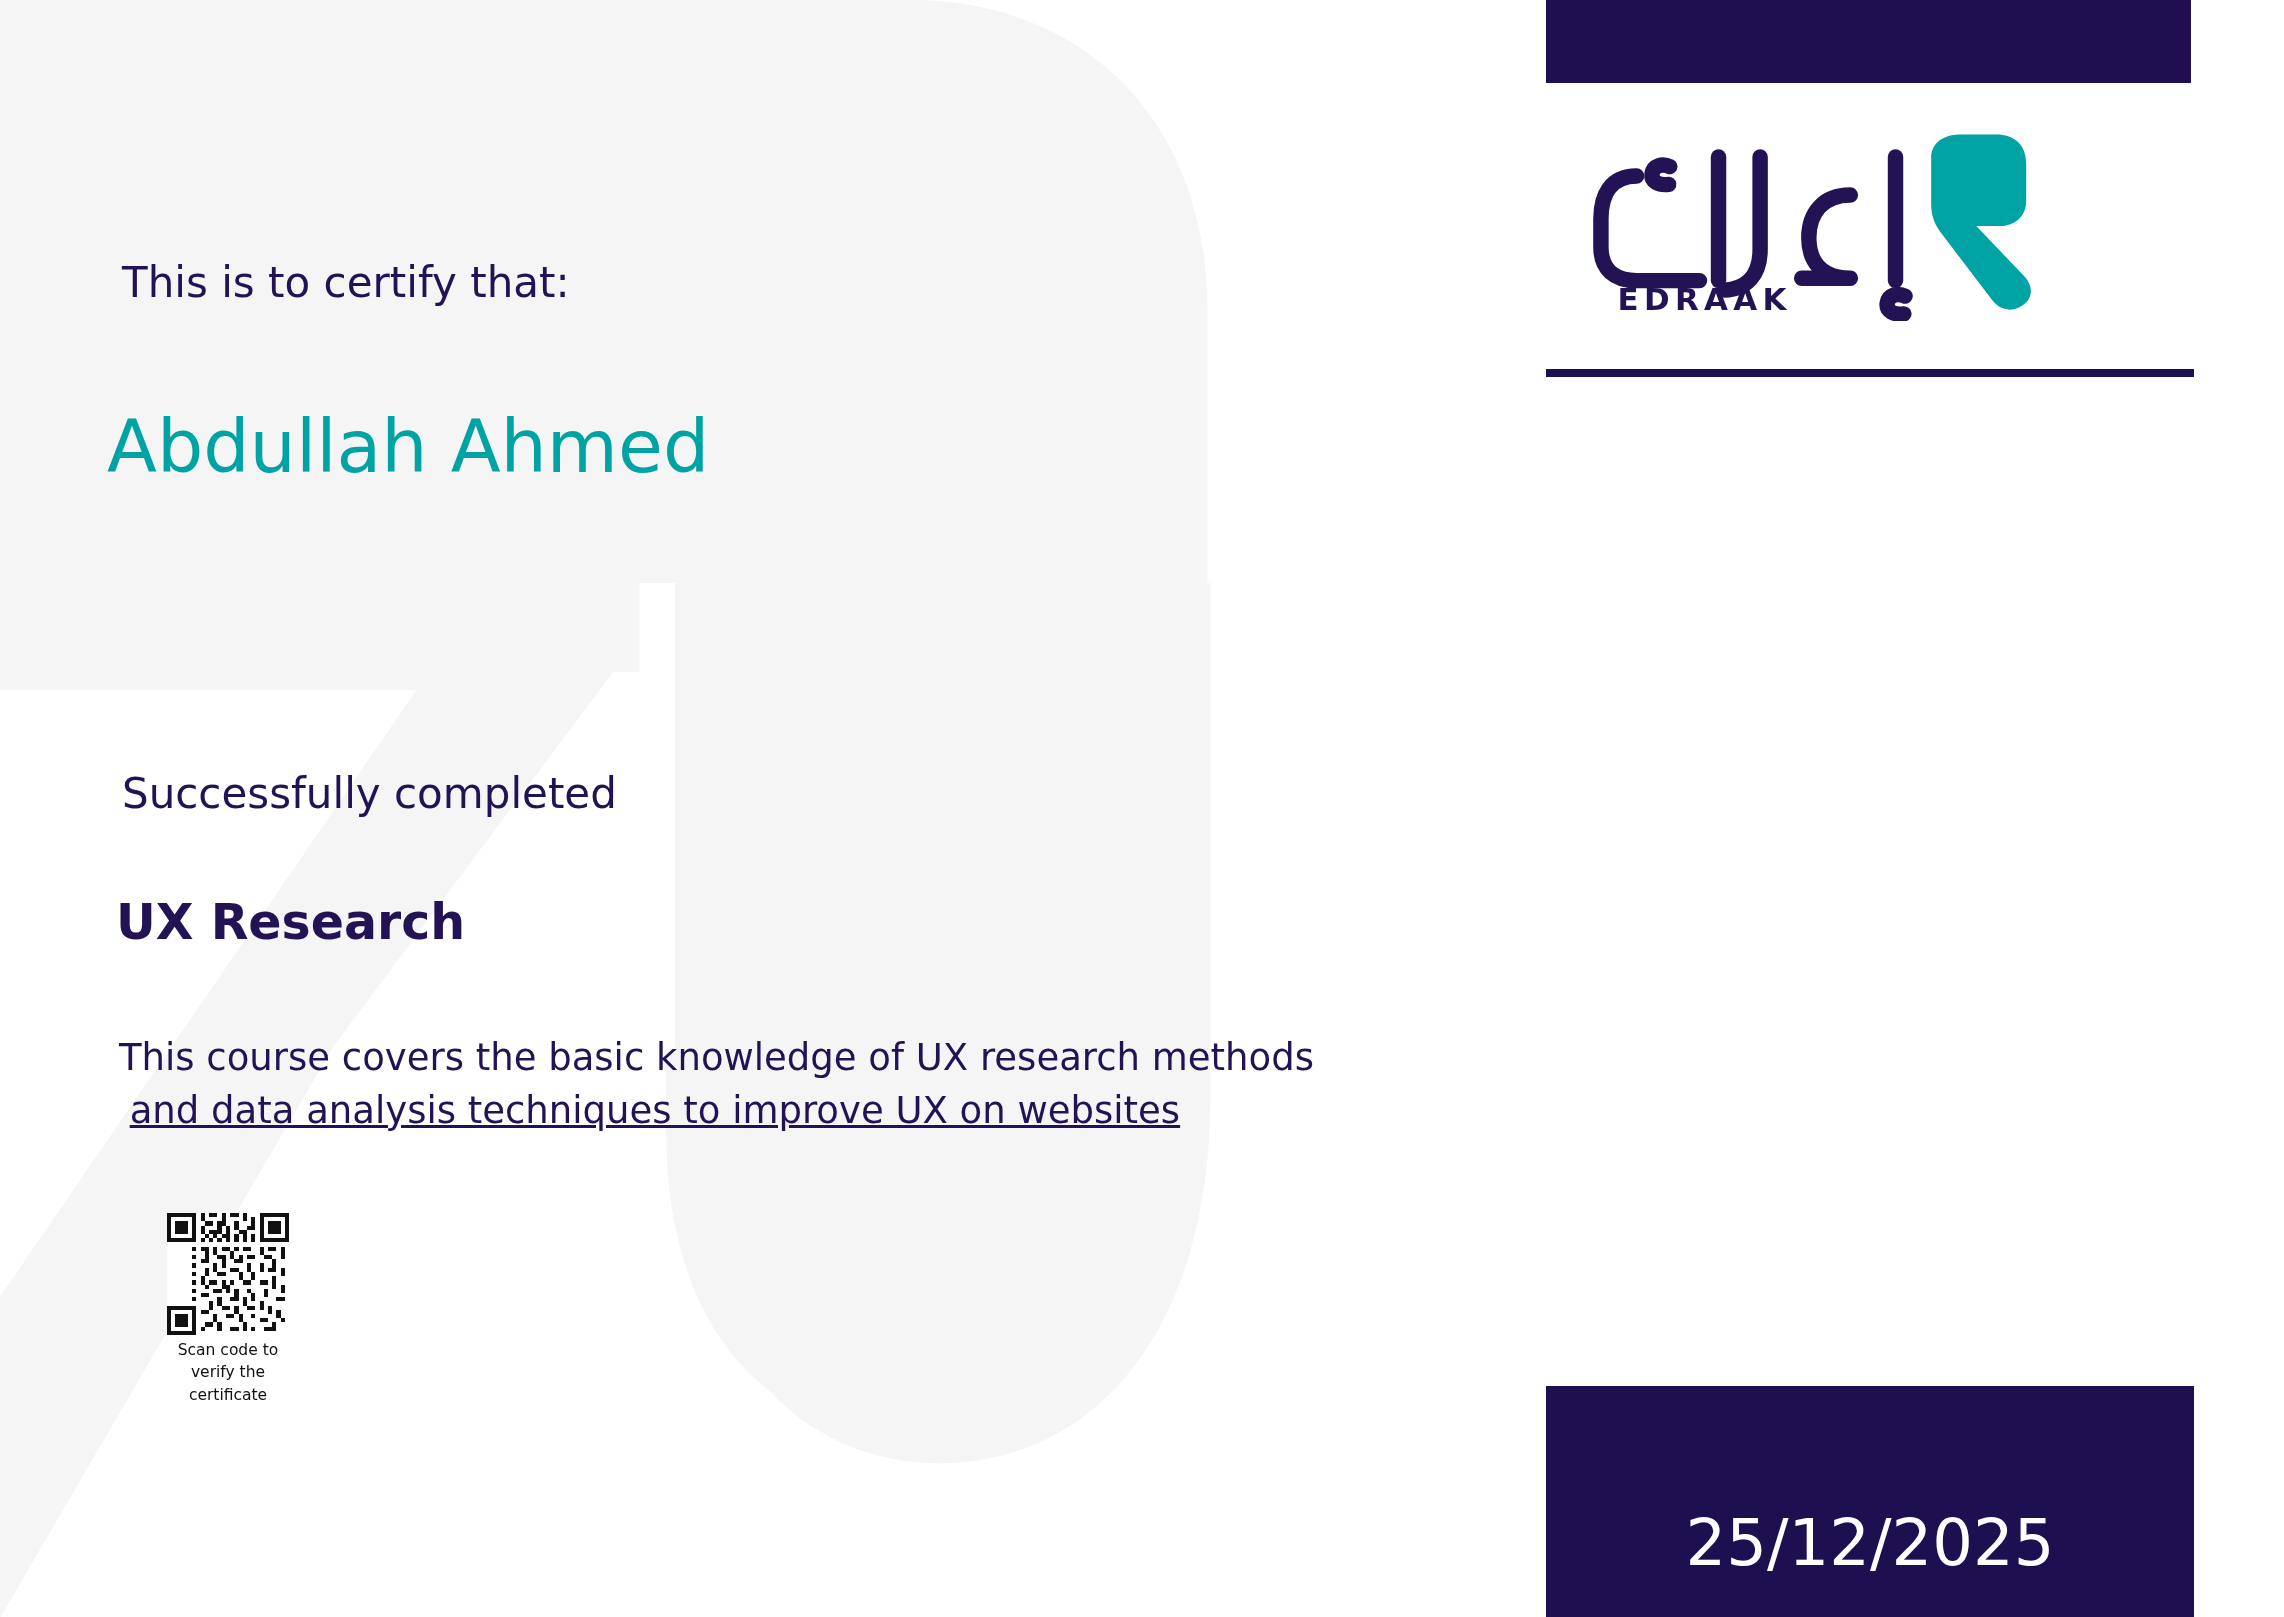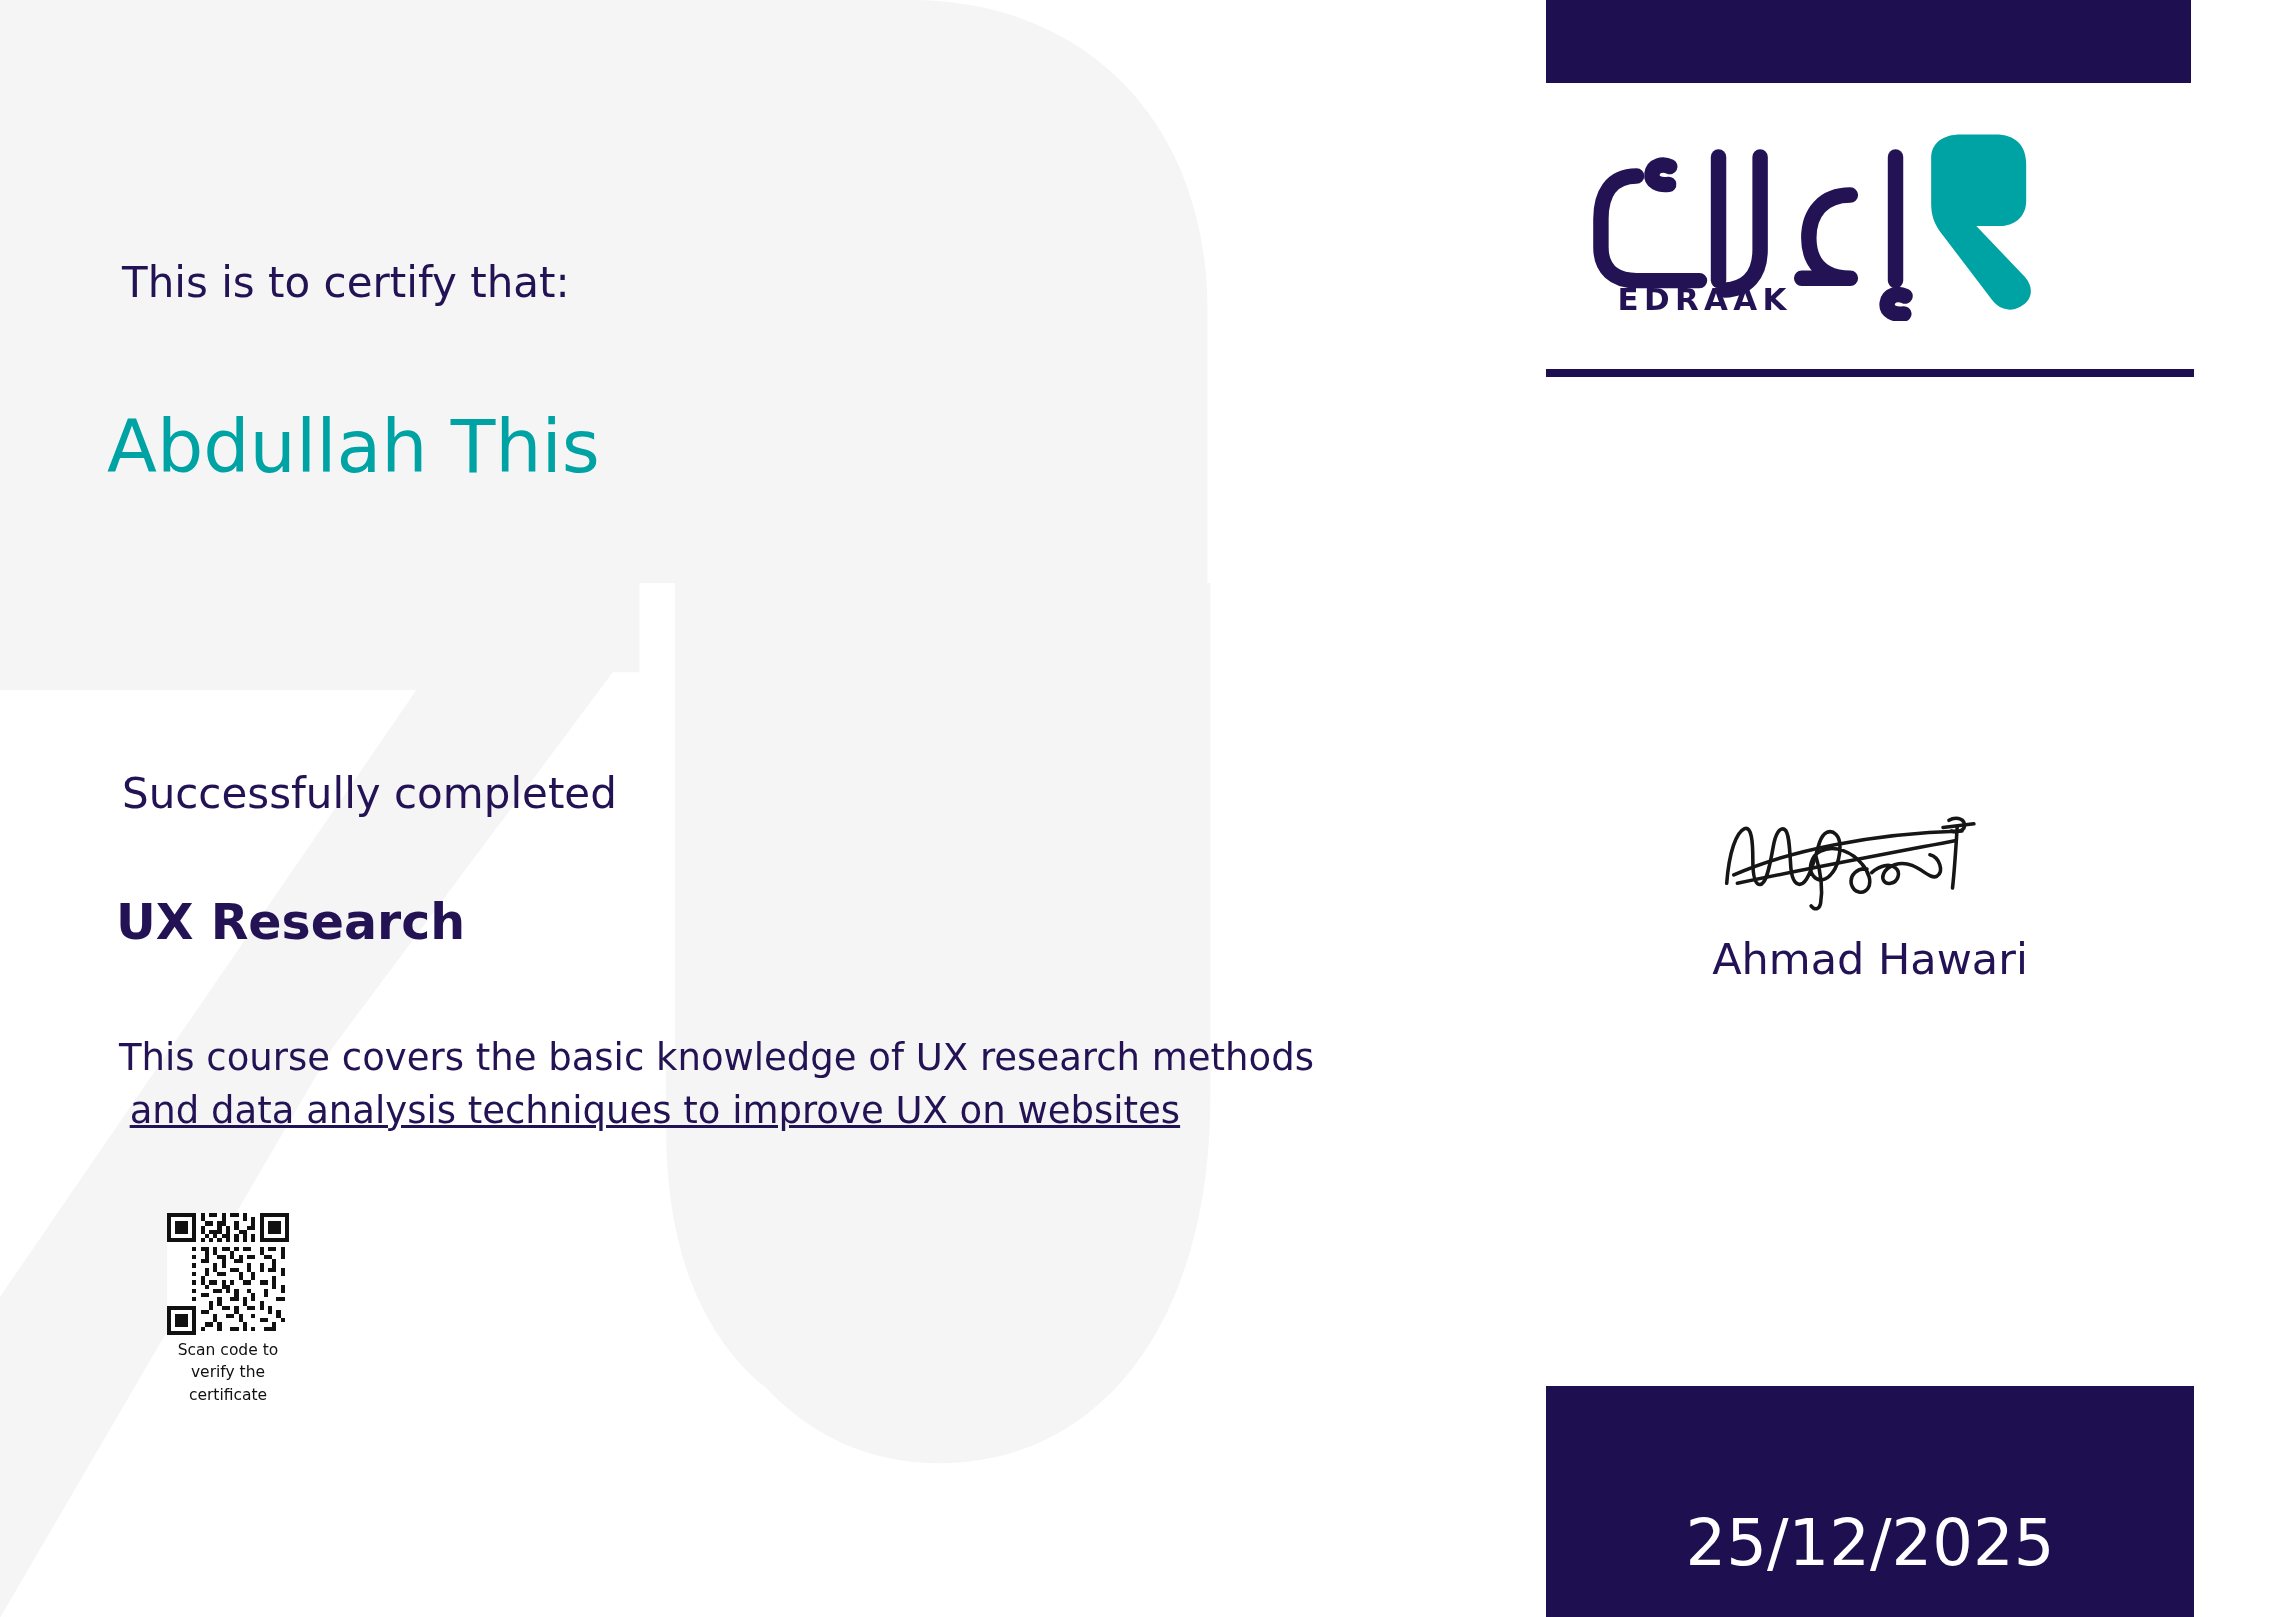--- a/index.html
+++ b/index.html
@@ -118,21 +118,21 @@
 
       <path d="M 1135 980 L 1135 1760 L 640 2460 L 380 2460 L 1075 1470 L 1075 980 Z" fill="#FFFFFF"></path>
     </svg>
   </div>
 
   <div class="left">
 
 
     <div class="certify">This is to certify that:</div>
 
-    <div class="recipient">Abdullah This</div>
+    <div class="recipient">Abdullah Ahmed</div>
 
     <div class="completed">Successfully completed</div>
 
     <div class="course">UX Research</div>
 
     <div class="desc">
       <div>This course covers the basic knowledge of UX research methods</div>
       <div>and data analysis techniques to improve UX on websites</div>
     </div>
 
@@ -309,40 +309,18 @@
                  C 654 168 648 154 648 132
                  Z"></path>
       </g>
 
       <text x="120" y="312" font-family="'DejaVu Sans','Liberation Sans',sans-serif" font-size="52" font-weight="700" letter-spacing="9" fill="#231354">EDRAAK</text>
     </svg>
   </div>
 
   <div class="divider"></div>
 
-  <div class="sigwrap">
-    <svg class="sig" viewBox="0 0 520 180" xmlns="http://www.w3.org/2000/svg" aria-hidden="true">
-      <g fill="none" stroke="#161616" stroke-width="6" stroke-linecap="round" stroke-linejoin="round">
-        <path d="M 18 130 C 22 78 34 44 48 38 C 60 34 62 60 62 92 C 62 118 66 132 74 132
-                 C 84 132 90 104 96 70 C 100 46 108 34 116 40 C 124 46 124 80 126 104
-                 C 128 126 136 136 146 130 C 158 122 166 88 174 62 C 180 44 192 38 202 48
-                 C 214 60 208 96 196 112 C 186 126 172 128 164 118 C 154 106 160 84 176 76
-                 C 200 64 230 78 246 98 C 258 112 262 128 256 138 C 248 150 232 146 228 132
-                 C 224 116 238 104 254 106"></path>
-        <path d="M 262 112 C 276 100 292 96 302 104 C 312 112 306 128 294 130
-                 C 284 132 278 124 282 114 C 288 100 310 92 330 100 C 350 108 362 124 372 118
-                 C 384 110 376 86 360 82"></path>
-        <path d="M 392 24 C 402 18 416 20 418 30 C 420 40 408 46 396 42"></path>
-        <path d="M 382 36 L 434 30"></path>
-        <path d="M 406 34 C 404 64 402 102 398 138"></path>
-        <path d="M 30 116 C 120 76 260 46 414 42"></path>
-        <path d="M 36 130 C 130 110 268 84 404 58"></path>
-        <path d="M 168 84 C 176 110 180 140 176 164 C 174 174 166 176 160 168"></path>
-      </g>
-    </svg>
-    <div class="signame">Ahmad Hawari</div>
-  </div>
 
   <div class="datebar"></div>
   <div class="datetext">25/12/2025</div>
 
 </div>
 
 
 </body></html>

